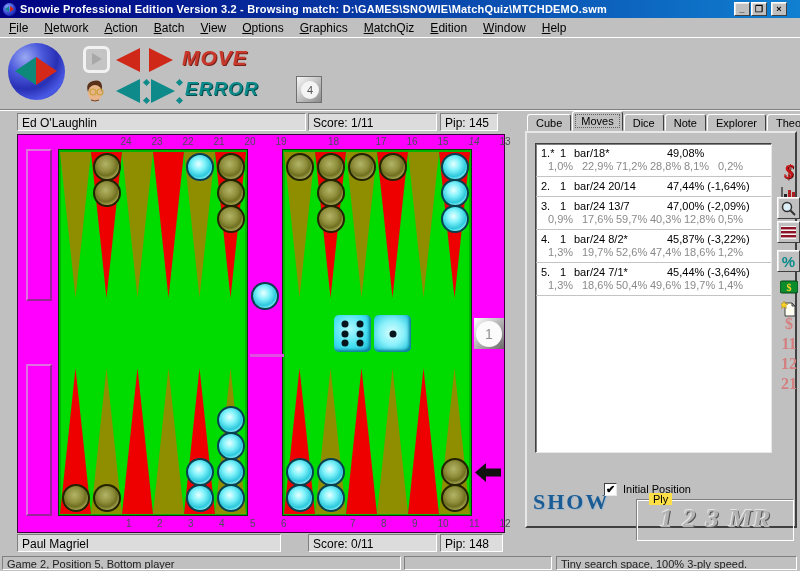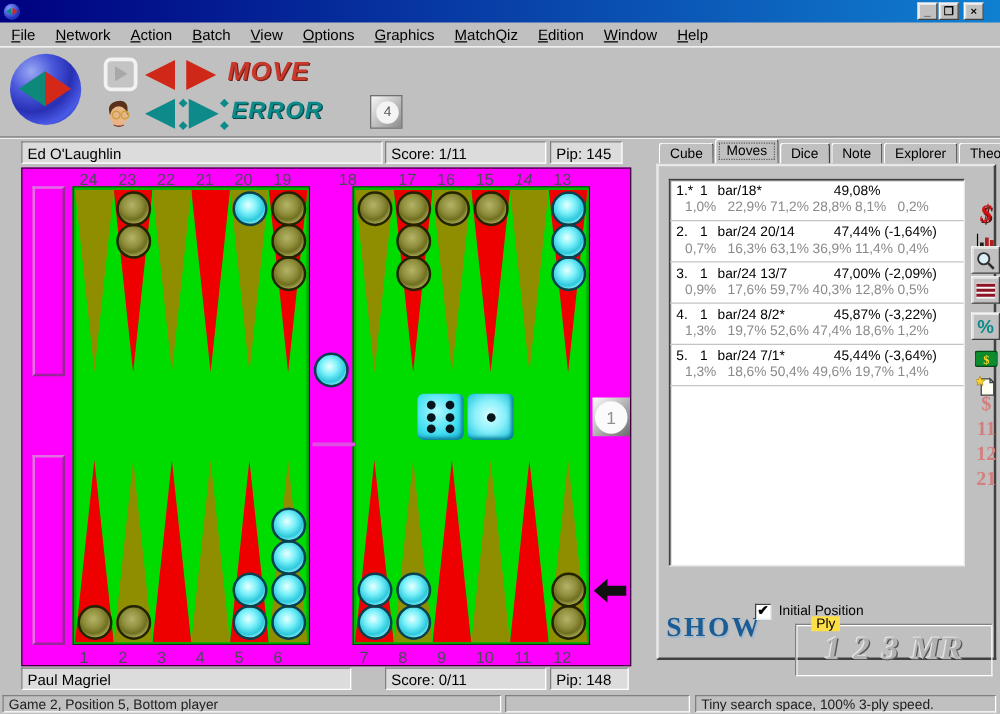--- a/index.html
+++ b/index.html
@@ -44,21 +44,21 @@
   #move-label{left:182px;top:8px;position:absolute;font-size:21px;font-weight:bold;font-style:italic;color:var(--move-red);text-shadow:1px 1px 0 #7c201a;letter-spacing:1px;}
   #error-label{left:185px;top:40px;position:absolute;font-size:19px;font-weight:bold;font-style:italic;color:var(--err-teal);text-shadow:1px 1px 0 #06494a;letter-spacing:1px;}
   #counter-box{left:296px;top:38px;width:26px;height:27px;position:absolute;background:linear-gradient(135deg,#f8f8f8,#8c8c8c);border:1px solid #707070;}
   #counter-box span{position:absolute;left:4px;top:4px;width:18px;height:18px;border-radius:50%;background:#f4f4f4;font-size:11px;color:#555;text-align:center;line-height:18px;}
 
   
   .pbox{position:absolute;height:18px;background:#dcdcdc;font-size:12px;color:#000;padding:2px 4px;white-space:nowrap;overflow:hidden;}
 
   
   #board{left:17px;top:134px;width:488px;height:399px;background:var(--magenta);border:1px solid #3c003c;position:absolute;}
-  .bnum{position:absolute;width:24px;text-align:left;font-size:13px;color:#4a4a5a;}
+  .bnum{position:absolute;width:24px;text-align:right;font-size:10px;color:#4a4a5a;margin-left:44px;}
   .tray{position:absolute;left:8px;width:26px;height:152px;background:var(--magenta);border:2px solid;border-color:#e070e0 #992699 #992699 #e070e0;}
   .field{position:absolute;top:14px;width:190px;height:367px;background:var(--green);border:1px solid #0a3c0a;box-shadow:inset 0 0 0 2px #00b400;}
   .point{position:absolute;width:31px;height:146px;}
   .point.red{background:var(--p-red);}
   .point.olive{background:var(--p-olive);}
   .point.tp{clip-path:polygon(0 0,100% 0,50% 100%);}
   .point.bp{clip-path:polygon(50% 0,100% 100%,0 100%);}
   .checker{position:absolute;width:28px;height:28px;border-radius:50%;}
   .checker.olive{background:radial-gradient(circle at 44% 38%,#b4b468 0%,#8e8e3c 38%,#6f6f20 58%,#a2a252 74%,#5c5c14 100%);border:2px solid #232300;}
   .checker.cyan{background:radial-gradient(circle at 44% 38%,#e8ffff 0%,#7ef2fa 32%,#2cc8dc 62%,#96f6fe 80%,#14a8c0 100%);border:2px solid #07404e;}
@@ -109,20 +109,21 @@
   .statcell{position:absolute;top:556px;height:14px;font-size:11px;color:#202020;padding:1px 4px;border:1px solid;border-color:#808080 #ffffff #ffffff #808080;white-space:nowrap;overflow:hidden;}
 </style>
 </head>
 <body>
 
 <div id="titlebar" class="abs">
   <span id="app-icon">
       <i class="t1"></i>
       <i class="t2"></i>
     </span>
+  <span id="title-text">Snowie Professional Edition Version 3.2 - Browsing match: D:\GAMES\SNOWIE\MatchQuiz\MTCHDEMO.swm</span>
 </div>
 <div class="winbtn" style="left:734px;">_</div>
 <div class="winbtn" style="left:751px;">❐</div>
 <div class="winbtn" style="left:771px;">×</div>
 
 <div id="menubar" class="abs">
     <div class="menu-item">File</div>
     <div class="menu-item">Network</div>
     <div class="menu-item">Action</div>
     <div class="menu-item">Batch</div>
@@ -295,28 +296,20 @@
             <span>0,2%</span>
           </div>
         </div>
         <div class="move-row">
           <div class="mr1">
             <span class="mr-rank">2.</span>
             <span class="mr-num">1</span>
             <span class="mr-move">bar/24 20/14</span>
             <span class="mr-eq">47,44% (-1,64%)</span>
           </div>
-          <div class="mr2">
-            <span>0,7%</span>
-            <span>16,3%</span>
-            <span>63,1%</span>
-            <span>36,9%</span>
-            <span>11,4%</span>
-            <span>0,4%</span>
-          </div>
         </div>
         <div class="move-row">
           <div class="mr1">
             <span class="mr-rank">3.</span>
             <span class="mr-num">1</span>
             <span class="mr-move">bar/24 13/7</span>
             <span class="mr-eq">47,00% (-2,09%)</span>
           </div>
           <div class="mr2">
             <span>0,9%</span>

